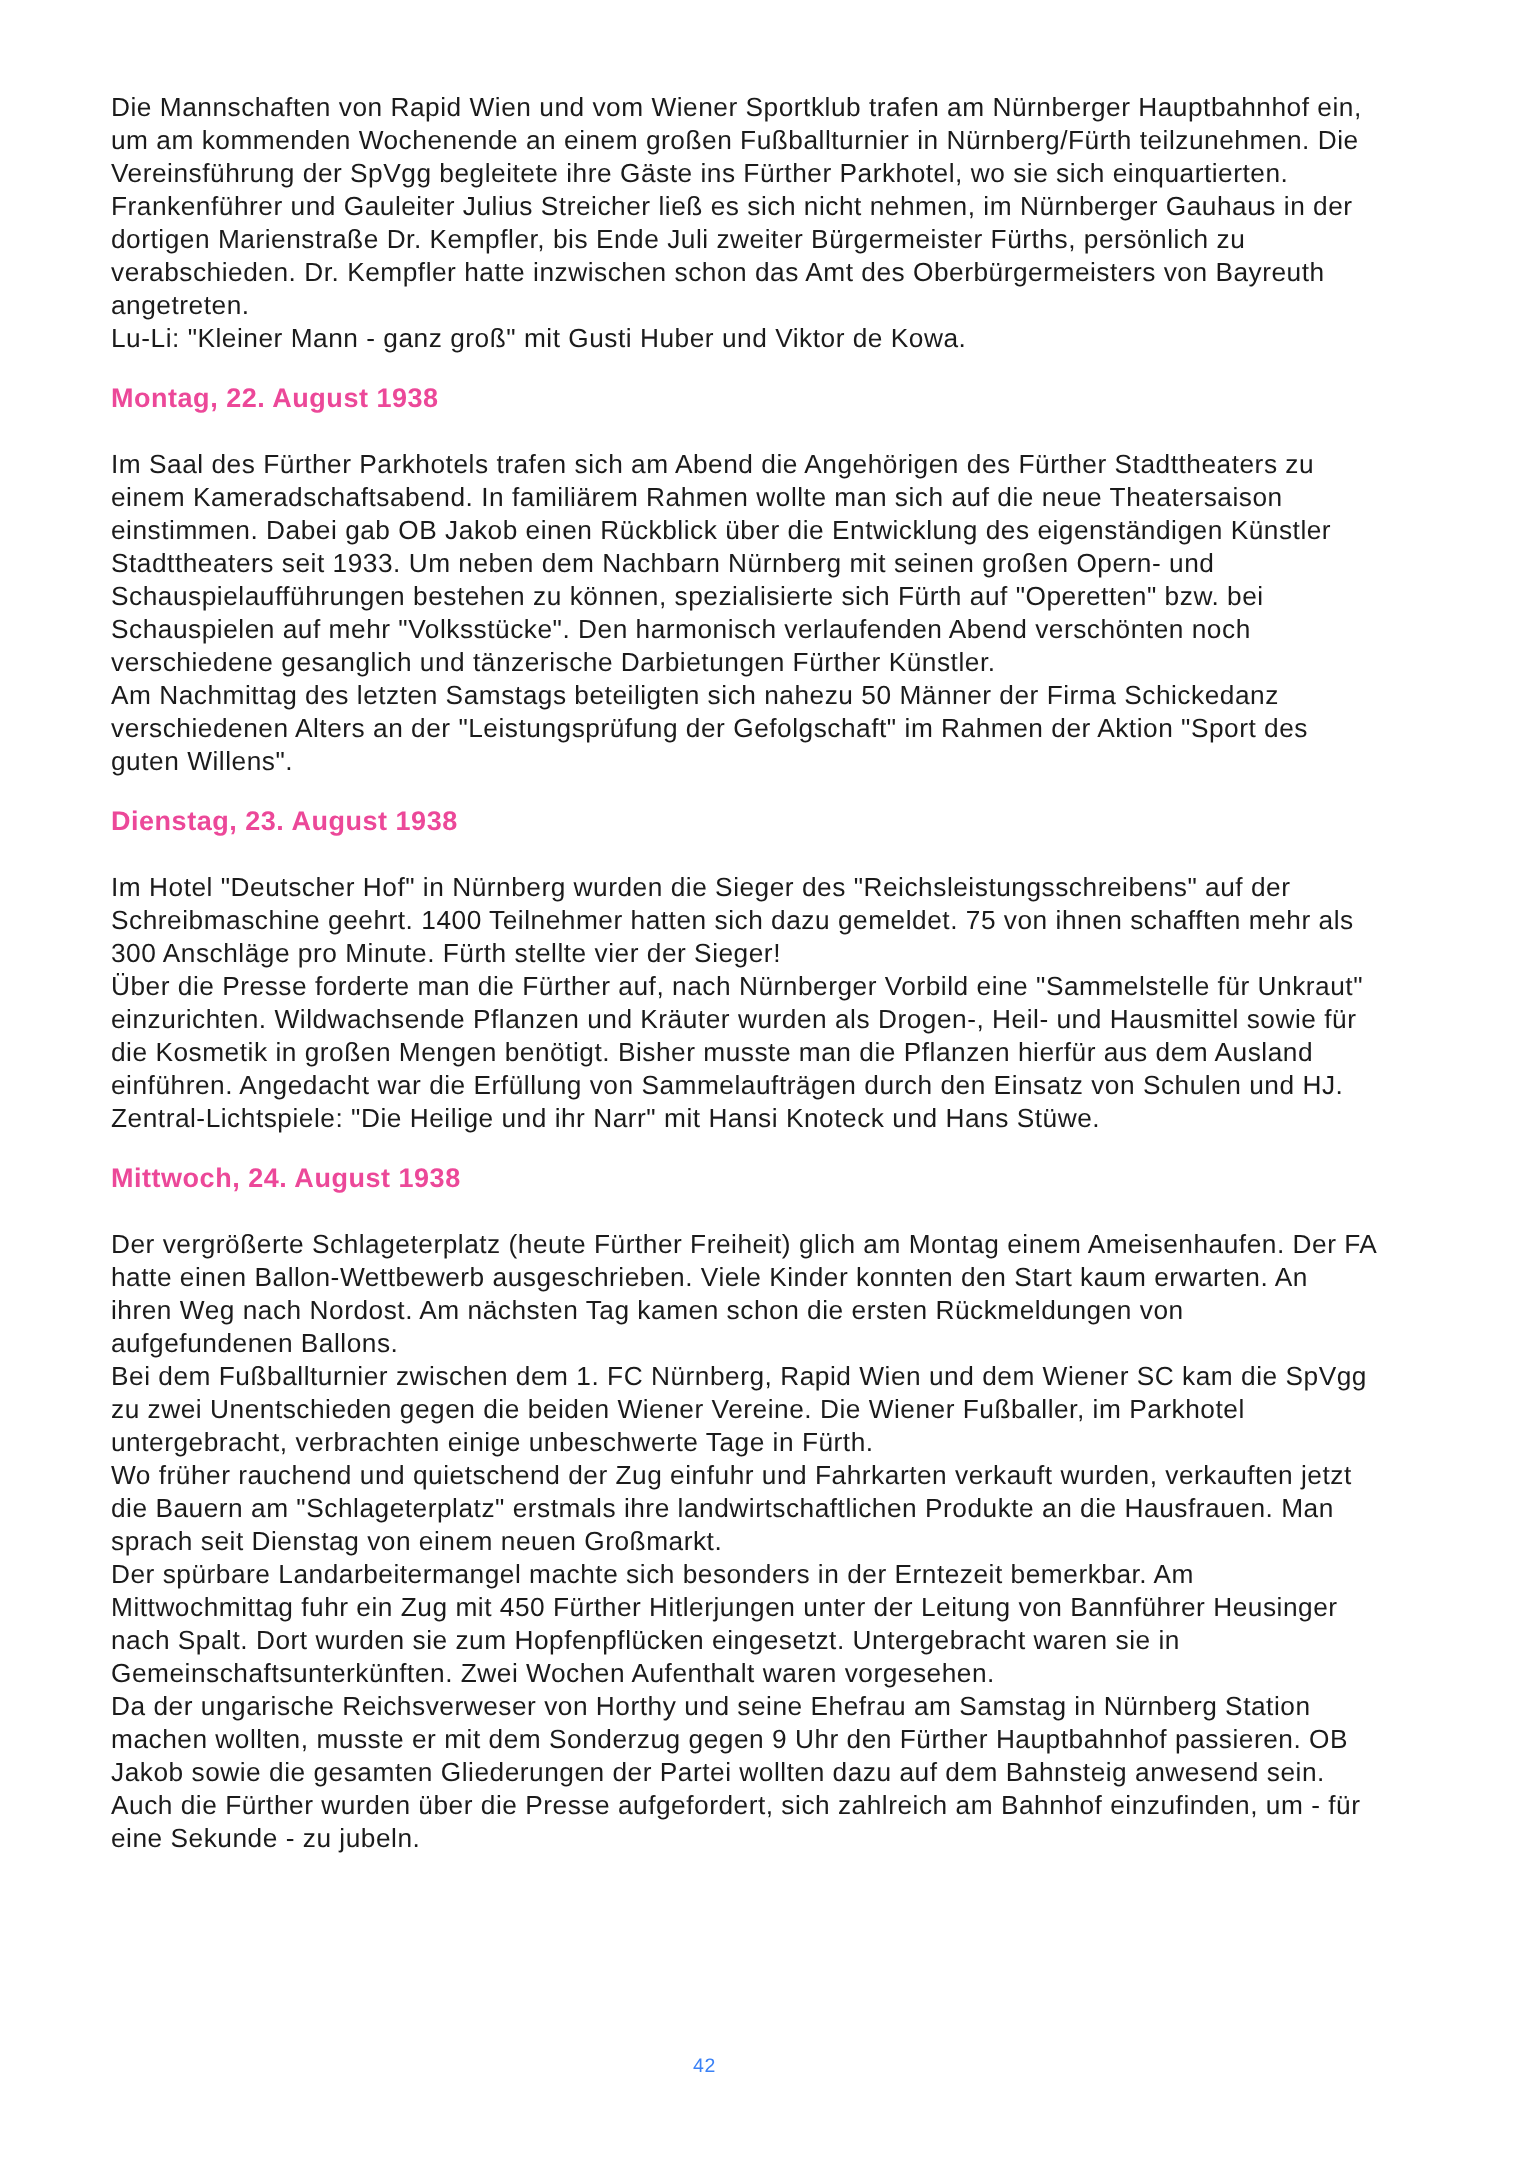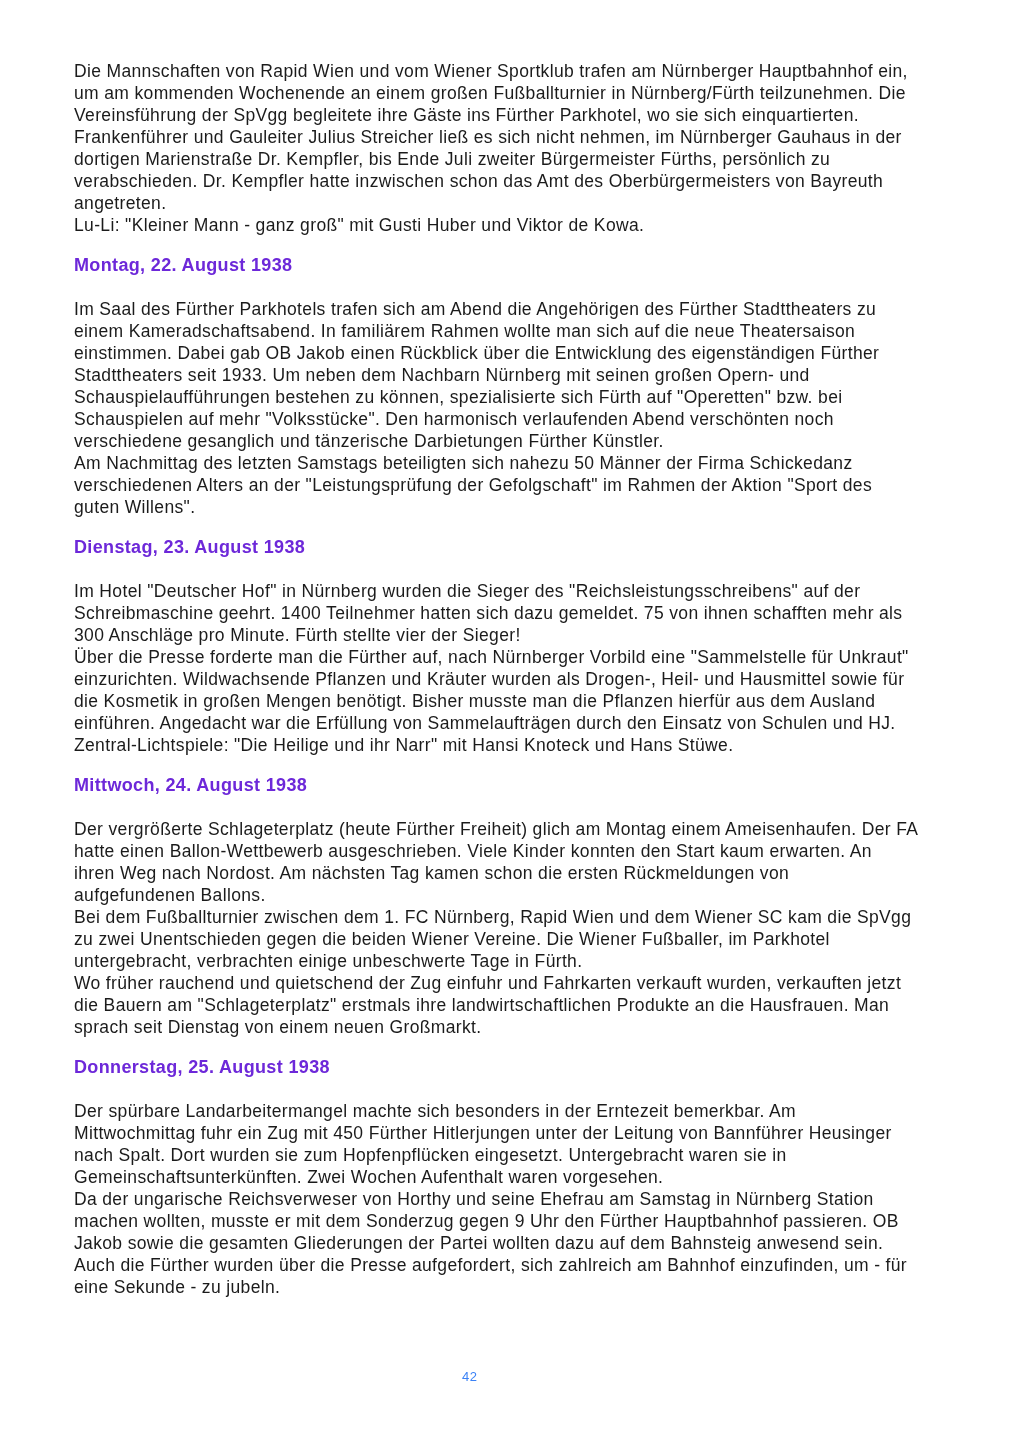--- a/index.html
+++ b/index.html
@@ -33,21 +33,21 @@
     margin: 0;
   }
   .line {
     white-space: pre;
     height: 22px;
     overflow: visible;
   }
   .heading {
     font-weight: bold;
     font-size: 18px;
-    color: #6d28d9;
+    color: #ec4899;
     height: 22px;
     margin-top: 18px;
     margin-bottom: 22px;
     white-space: pre;
   }
   .page-number {
     position: absolute;
     left: 462px;
     top: 1369px;
     font-size: 13px;
@@ -67,21 +67,21 @@
         <div class="line">Frankenführer und Gauleiter Julius Streicher ließ es sich nicht nehmen, im Nürnberger Gauhaus in der</div>
         <div class="line">dortigen Marienstraße Dr. Kempfler, bis Ende Juli zweiter Bürgermeister Fürths, persönlich zu</div>
         <div class="line">verabschieden. Dr. Kempfler hatte inzwischen schon das Amt des Oberbürgermeisters von Bayreuth</div>
         <div class="line">angetreten.</div>
         <div class="line">Lu-Li: "Kleiner Mann - ganz groß" mit Gusti Huber und Viktor de Kowa.</div>
       </div>
       <div class="heading">Montag, 22. August 1938</div>
       <div class="paragraph">
         <div class="line">Im Saal des Fürther Parkhotels trafen sich am Abend die Angehörigen des Fürther Stadttheaters zu</div>
         <div class="line">einem Kameradschaftsabend. In familiärem Rahmen wollte man sich auf die neue Theatersaison</div>
-        <div class="line">einstimmen. Dabei gab OB Jakob einen Rückblick über die Entwicklung des eigenständigen Fürther</div>
+        <div class="line">einstimmen. Dabei gab OB Jakob einen Rückblick über die Entwicklung des eigenständigen Künstler</div>
         <div class="line">Stadttheaters seit 1933. Um neben dem Nachbarn Nürnberg mit seinen großen Opern- und</div>
         <div class="line">Schauspielaufführungen bestehen zu können, spezialisierte sich Fürth auf "Operetten" bzw. bei</div>
         <div class="line">Schauspielen auf mehr "Volksstücke". Den harmonisch verlaufenden Abend verschönten noch</div>
         <div class="line">verschiedene gesanglich und tänzerische Darbietungen Fürther Künstler.</div>
         <div class="line">Am Nachmittag des letzten Samstags beteiligten sich nahezu 50 Männer der Firma Schickedanz</div>
         <div class="line">verschiedenen Alters an der "Leistungsprüfung der Gefolgschaft" im Rahmen der Aktion "Sport des</div>
         <div class="line">guten Willens".</div>
       </div>
       <div class="heading">Dienstag, 23. August 1938</div>
       <div class="paragraph">
@@ -100,21 +100,20 @@
         <div class="line">hatte einen Ballon-Wettbewerb ausgeschrieben. Viele Kinder konnten den Start kaum erwarten. An</div>
         <div class="line">ihren Weg nach Nordost. Am nächsten Tag kamen schon die ersten Rückmeldungen von</div>
         <div class="line">aufgefundenen Ballons.</div>
         <div class="line">Bei dem Fußballturnier zwischen dem 1. FC Nürnberg, Rapid Wien und dem Wiener SC kam die SpVgg</div>
         <div class="line">zu zwei Unentschieden gegen die beiden Wiener Vereine. Die Wiener Fußballer, im Parkhotel</div>
         <div class="line">untergebracht, verbrachten einige unbeschwerte Tage in Fürth.</div>
         <div class="line">Wo früher rauchend und quietschend der Zug einfuhr und Fahrkarten verkauft wurden, verkauften jetzt</div>
         <div class="line">die Bauern am "Schlageterplatz" erstmals ihre landwirtschaftlichen Produkte an die Hausfrauen. Man</div>
         <div class="line">sprach seit Dienstag von einem neuen Großmarkt.</div>
       </div>
-      <div class="heading">Donnerstag, 25. August 1938</div>
       <div class="paragraph">
         <div class="line">Der spürbare Landarbeitermangel machte sich besonders in der Erntezeit bemerkbar. Am</div>
         <div class="line">Mittwochmittag fuhr ein Zug mit 450 Fürther Hitlerjungen unter der Leitung von Bannführer Heusinger</div>
         <div class="line">nach Spalt. Dort wurden sie zum Hopfenpflücken eingesetzt. Untergebracht waren sie in</div>
         <div class="line">Gemeinschaftsunterkünften. Zwei Wochen Aufenthalt waren vorgesehen.</div>
         <div class="line">Da der ungarische Reichsverweser von Horthy und seine Ehefrau am Samstag in Nürnberg Station</div>
         <div class="line">machen wollten, musste er mit dem Sonderzug gegen 9 Uhr den Fürther Hauptbahnhof passieren. OB</div>
         <div class="line">Jakob sowie die gesamten Gliederungen der Partei wollten dazu auf dem Bahnsteig anwesend sein.</div>
         <div class="line">Auch die Fürther wurden über die Presse aufgefordert, sich zahlreich am Bahnhof einzufinden, um - für</div>
         <div class="line">eine Sekunde - zu jubeln.</div>

